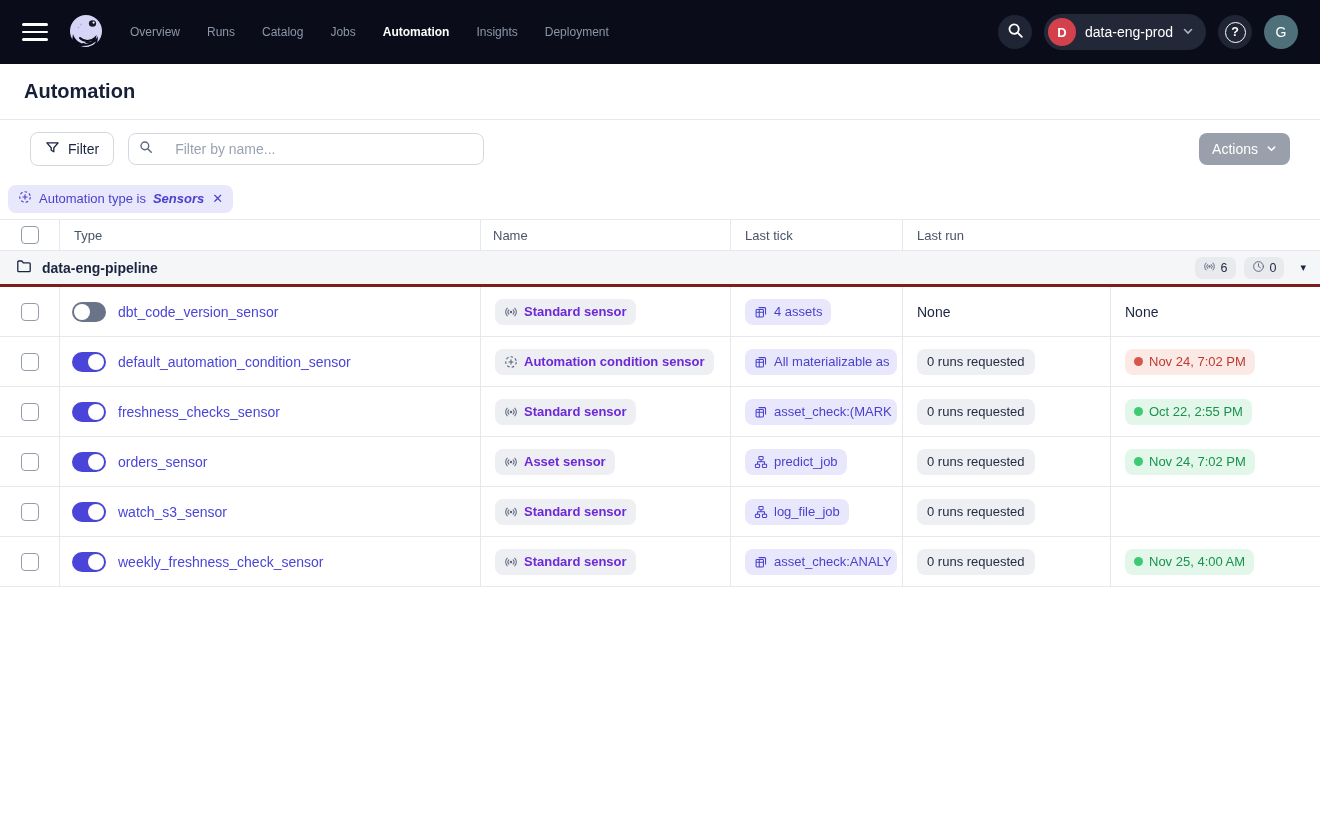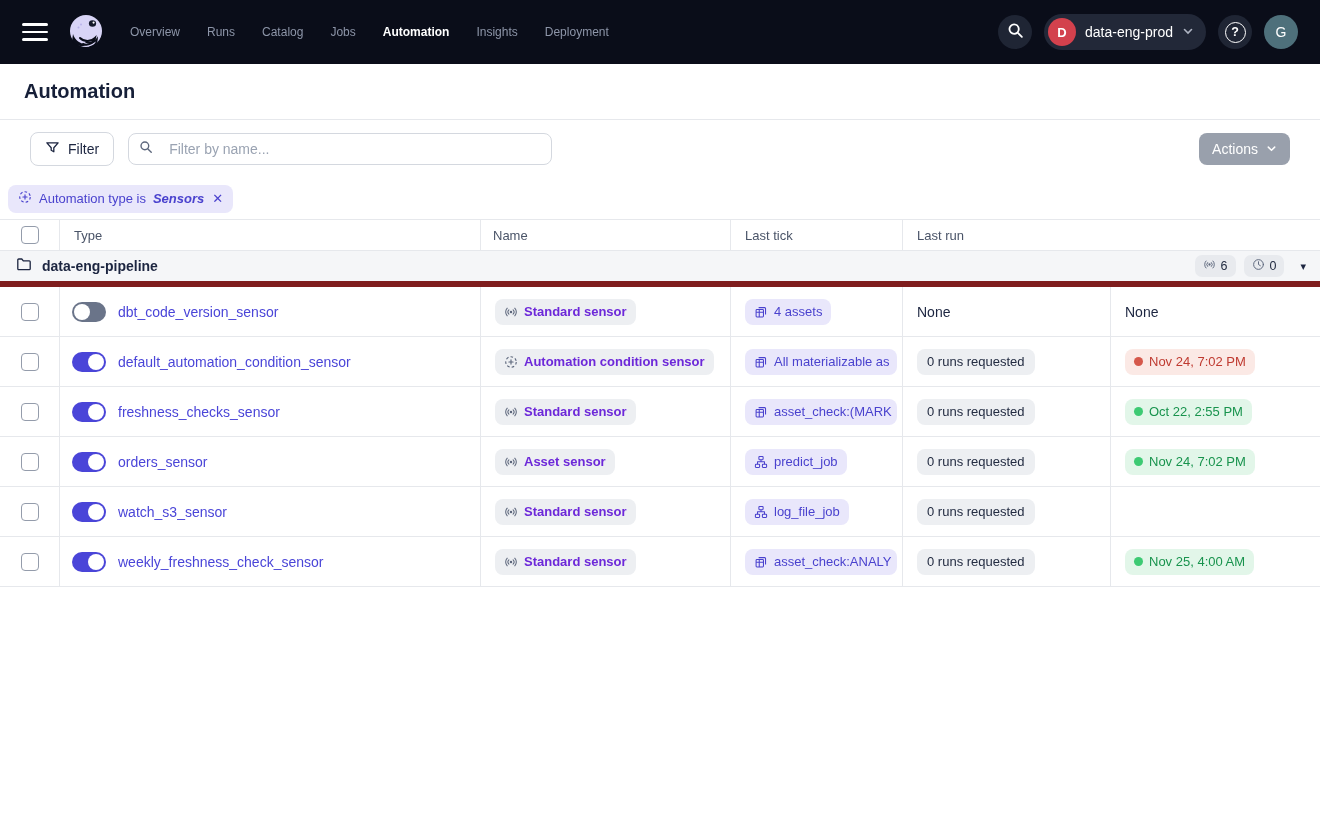--- a/index.html
+++ b/index.html
@@ -22,40 +22,40 @@
   .help-ring { width:21px; height:21px; border:1.8px solid #fff; border-radius:50%; color:#fff; font-size:12.5px; font-weight:bold; display:flex; align-items:center; justify-content:center; }
   .user-avatar { width:34px; height:34px; border-radius:50%; background:#4e707b; color:#fff; font-size:14px; display:flex; align-items:center; justify-content:center; cursor:pointer; }
 
   
   .titlebar { height:56px; display:flex; align-items:center; padding:0 24px; border-bottom:1px solid #e6e8ec; }
   .page-title { font-size:20px; font-weight:bold; color:#161f38; }
 
   
   .toolbar { height:58px; display:flex; align-items:center; padding:0 30px; gap:14px; }
   .btn-filter { height:34px; display:flex; align-items:center; gap:8px; padding:0 14px; border:1px solid #d4d8df; border-radius:8px; background:#fff; font-size:14px; color:#1c2540; cursor:pointer; }
-  .search-box { height:32px; width:424px; border:1px solid #d4d8df; border-radius:8px; display:flex; align-items:center; padding:0 10px; gap:16px; background:#fff; }
+  .search-box { height:32px; width:356px; border:1px solid #d4d8df; border-radius:8px; display:flex; align-items:center; padding:0 10px; gap:22px; background:#fff; }
   .search-box input { border:none; outline:none; font-size:14px; flex:1; color:#1c2540; font-family:"Liberation Sans",sans-serif; background:transparent; }
   .search-box input::placeholder { color:#9aa3b2; }
   .btn-actions { margin-left:auto; height:32px; display:flex; align-items:center; gap:8px; padding:0 13px; border:none; border-radius:8px; background:#99a0ac; color:#fff; font-size:14px; cursor:pointer; }
 
   
   .tagrow { height:42px; display:flex; align-items:center; padding:0 8px; border-bottom:1px solid #e6e8ec; }
   .filter-tag { height:28px; background:#e9e7fb; border-radius:8px; display:flex; align-items:center; gap:7px; padding:0 10px; font-size:13px; color:#4a42ce; }
   .filter-tag b { font-weight:bold;font-style:italic; }
   .tag-x { cursor:pointer; font-size:13px; margin-left:1px; }
 
   
   .grid-row { display:grid; grid-template-columns:60px 421px 250px 172px 208px auto; align-items:center; }
   .thead { height:31px; border-bottom:1px solid #e6e8ec; font-size:13px; color:#4a5468; }
   .cell { height:100%; display:flex; align-items:center; padding:0 14px; border-right:1px solid #e6e8ec; overflow:hidden; white-space:nowrap; }
   .cell.last { border-right:none; }
   .checkbox { width:18px; height:18px; border:1.6px solid #949cab; border-radius:4px; background:#fff; cursor:pointer; flex:0 0 auto; }
   .c-check { justify-content:center; padding:0; }
 
-  .grouprow { height:36px; background:#f5f6f8; border-bottom:6px solid #7f1d1d; display:flex; align-items:center; padding:0 14px 0 16px; gap:10px; }
+  .grouprow { height:36px; background:#f5f6f8; border-bottom:3px solid #7f1d1d; display:flex; align-items:center; padding:0 14px 0 16px; gap:10px; }
   .group-name { font-size:14px; font-weight:bold; color:#1c2540; }
   .group-right { margin-left:auto; display:flex; align-items:center; gap:8px; }
   .count-badge { height:22px; background:#e8eaee; border-radius:7px; display:flex; align-items:center; gap:5px; padding:0 8px; font-size:12.5px; color:#232c42; }
   .group-caret { font-size:11px; color:#1c2540; margin-left:8px; cursor:pointer; }
 
   .trow { height:50px; border-bottom:1px solid #e6e8ec; font-size:14px; }
   .c-name { gap:12px; padding-left:12px; }
   .link { color:#4a45d8; text-decoration:none; cursor:pointer; }
 
   .toggle { width:34px; height:20px; border-radius:10px; position:relative; cursor:pointer; flex:0 0 auto; display:inline-block; }

